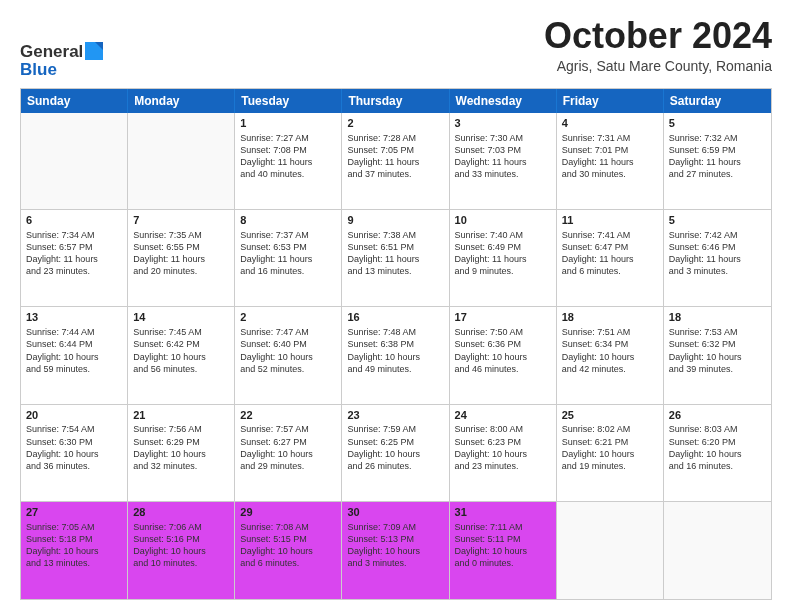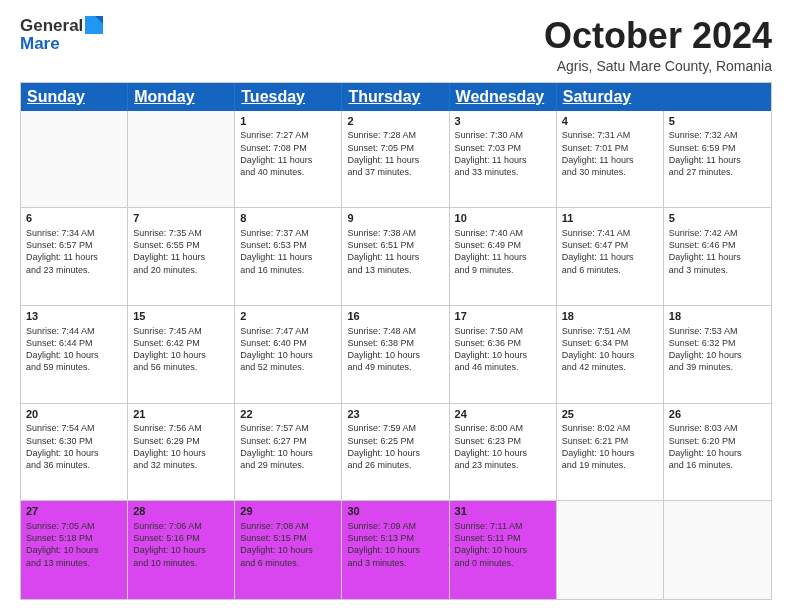--- a/index.html
+++ b/index.html
@@ -49,24 +49,23 @@
       border: 1px solid #ccc;
     }
     .cal-header {
       display: grid;
       grid-template-columns: repeat(7, 1fr);
       background: #1565c0;
     }
     .cal-header-cell {
       color: #fff;
       font-weight: bold;
-      font-size: 16px;
+      font-size: 12px;
       padding: 5px 6px;
       border-right: 1px solid #1976d2;
-      text-decoration: underline;
     }
     .cal-header-cell:last-child { border-right: none; }
     .cal-body {
       flex: 1;
       display: grid;
       grid-template-rows: repeat(5, 1fr);
     }
     .cal-row {
       display: grid;
       grid-template-columns: repeat(7, 1fr);
@@ -97,42 +96,43 @@
       color: #333;
       line-height: 1.35;
     }
   </style>
 </head>
 <body>
 
 <div class="page">
   <div class="header">
     <div class="logo">
-      <div style="display:flex;gap:2px;">
+      <div style="display:flex;gap:2px;margin-top:26px;">
         <span style="font-size:17px;font-weight:bold;color:#333;">General</span>
         <svg width="18" height="18" viewBox="0 0 18 18">
           <polygon points="0,0 12,0 18,6 18,18 0,18" fill="#2196f3"></polygon>
           <polygon points="10,0 18,0 18,8" fill="#1565c0"></polygon>
         </svg>
       </div>
-      <span style="font-size:17px;font-weight:bold;color:#1565c0;margin-top:-2px;">Mare</span>
+      <span style="font-size:17px;font-weight:bold;color:#1565c0;margin-top:-2px;">Blue</span>
     </div>
     <div class="title-block">
       <div class="month-title">October 2024</div>
       <div class="location">Agris, Satu Mare County, Romania</div>
     </div>
   </div>
 
   <div class="calendar">
     <div class="cal-header">
     <div class="cal-header-cell">Sunday</div>
         <div class="cal-header-cell">Monday</div>
         <div class="cal-header-cell">Tuesday</div>
         <div class="cal-header-cell">Thursday</div>
         <div class="cal-header-cell">Wednesday</div>
+        <div class="cal-header-cell">Friday</div>
         <div class="cal-header-cell">Saturday</div>
       </div>
     <div class="cal-body">
     <div class="cal-row">
           <div class="cal-cell empty"></div>
           <div class="cal-cell empty"></div>
           <div class="cal-cell">
             <span class="day-num">1</span>
             <div class="cell-text">Sunrise: 7:27 AM<br>Sunset: 7:08 PM<br>Daylight: 11 hours<br>and 40 minutes.</div>
           </div>
@@ -182,21 +182,21 @@
             <span class="day-num">5</span>
             <div class="cell-text">Sunrise: 7:42 AM<br>Sunset: 6:46 PM<br>Daylight: 11 hours<br>and 3 minutes.</div>
           </div>
         </div>
         <div class="cal-row">
           <div class="cal-cell">
             <span class="day-num">13</span>
             <div class="cell-text">Sunrise: 7:44 AM<br>Sunset: 6:44 PM<br>Daylight: 10 hours<br>and 59 minutes.</div>
           </div>
           <div class="cal-cell">
-            <span class="day-num">15</span>
+            <span class="day-num">14</span>
             <div class="cell-text">Sunrise: 7:45 AM<br>Sunset: 6:42 PM<br>Daylight: 10 hours<br>and 56 minutes.</div>
           </div>
           <div class="cal-cell">
             <span class="day-num">2</span>
             <div class="cell-text">Sunrise: 7:47 AM<br>Sunset: 6:40 PM<br>Daylight: 10 hours<br>and 52 minutes.</div>
           </div>
           <div class="cal-cell">
             <span class="day-num">16</span>
             <div class="cell-text">Sunrise: 7:48 AM<br>Sunset: 6:38 PM<br>Daylight: 10 hours<br>and 49 minutes.</div>
           </div>

